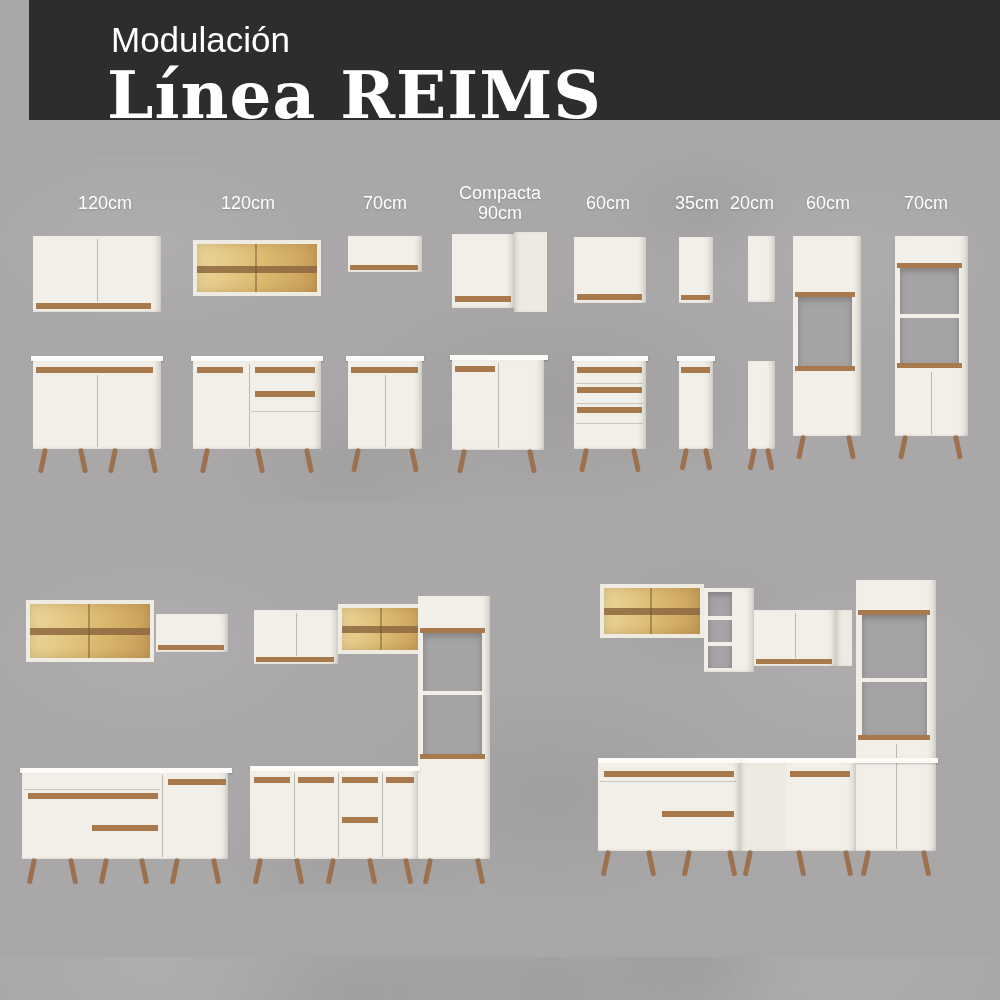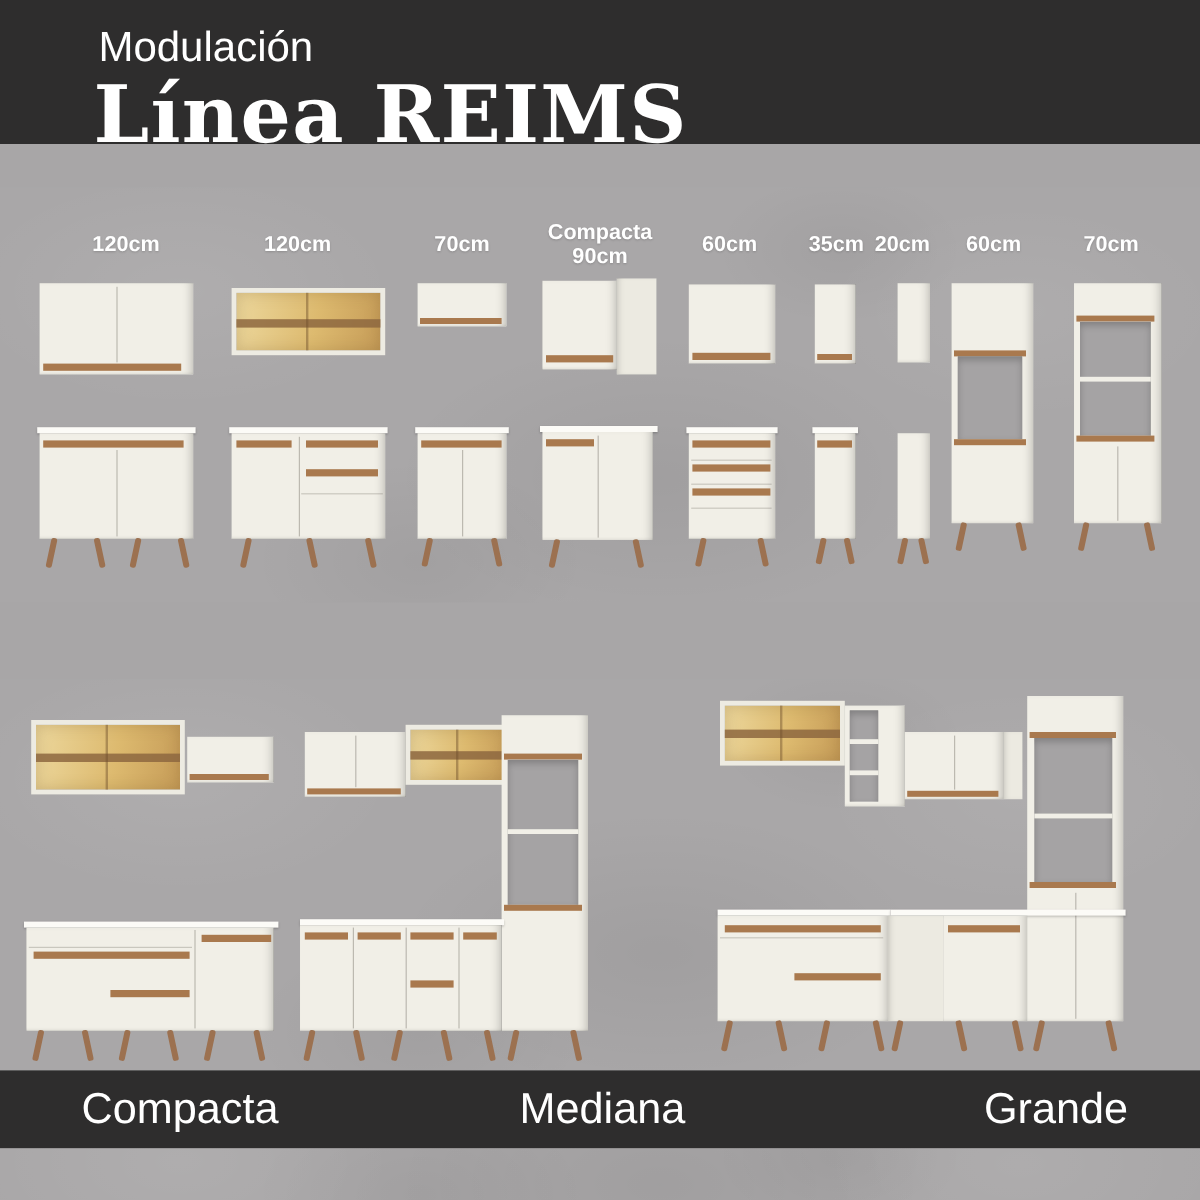--- a/index.html
+++ b/index.html
@@ -1,20 +1,20 @@
 <!DOCTYPE html>
 <html><head>
 <meta charset="utf-8">
 <style>
   html,body { margin:0; padding:0; }
   body { width:1000px; height:1000px; font-family:"Liberation Sans", sans-serif; }
   .page { position:relative; width:1000px; height:1000px; overflow:hidden; background:#a8a6a7; }
 
   .band-dark { position:absolute; left:0; right:0; background:#2e2d2d; }
-  #header { top:0; height:120px; }
+  #header { top:0; height:120px;margin-left:29px; }
   #banner { top:502px; height:64px; }
   #labels-band { top:892px; height:65px; }
 
   .concrete { position:absolute; left:0; right:0; background-color:#a9a7a8;
     background-image:
       radial-gradient(ellipse 260px 140px at 15% 25%, rgba(255,255,255,.07), transparent 70%),
       radial-gradient(ellipse 320px 170px at 55% 70%, rgba(0,0,0,.05), transparent 70%),
       radial-gradient(ellipse 240px 130px at 85% 30%, rgba(255,255,255,.06), transparent 70%),
       radial-gradient(ellipse 200px 120px at 35% 90%, rgba(0,0,0,.045), transparent 70%),
       radial-gradient(ellipse 150px 90px at 70% 15%, rgba(0,0,0,.04), transparent 70%);
@@ -23,21 +23,21 @@
   #kitchens { top:566px; height:326px; }
   #footer-strip { top:957px; height:43px; }
 
   .eyebrow { position:absolute; left:82px; top:20px; font-size:35px; color:#ffffff; }
   .title   { position:absolute; left:78px; top:56px; font-size:66px; font-weight:bold;
              font-family:"DejaVu Serif", serif; color:#ffffff; letter-spacing:1px; }
 
   .banner-text { width:100%; height:100%; display:flex; align-items:center; justify-content:center;
                  color:#fcfcfc; font-size:38px; transform:scaleX(.88); white-space:nowrap; }
 
-  .size-label { position:absolute; transform:translateX(-50%); color:#ffffff; font-weight:bold;
+  .size-label { position:absolute; transform:translateX(-50%); color:#ffffff; font-weight:normal;
                 font-size:18px; text-align:center; line-height:1.1;
                 text-shadow:0 1px 2px rgba(0,0,0,.18); }
 
   .kitchen-label { position:absolute; transform:translateX(-50%); color:#ffffff; font-size:36px;
                    top:11px; white-space:nowrap; }
 
   
   .cb { position:absolute; background:#f1efe7;
         box-shadow: inset -7px 0 9px -7px rgba(0,0,0,.30), inset 0 -2px 3px -2px rgba(0,0,0,.12); }
   .panel { position:absolute; background:#eceae1; box-shadow: inset 4px 0 6px -4px rgba(0,0,0,.25); }
@@ -318,20 +318,15 @@
           <i class="leg tr"></i>
           <i class="leg tr"></i>
       </div>
       <div class="legs" style="left:268px; top:271px; width:60px; height:26px;">
         <i class="leg tl"></i>
           <i class="leg tr"></i>
       </div>
     </div>
   </div>
 
-  <div id="labels-band" class="band-dark">
-    <div class="kitchen-label" style="left:150px;">Compacta</div>
-    <div class="kitchen-label" style="left:502px;">Mediana</div>
-    <div class="kitchen-label" style="left:880px;">Grande</div>
-  </div>
 
   <div id="footer-strip" class="concrete"></div>
 </div>
 
 </body></html>

